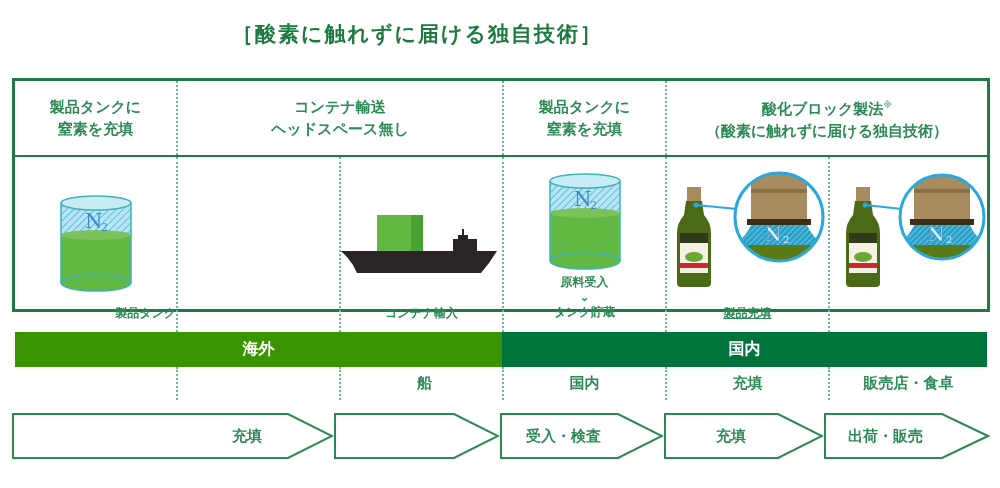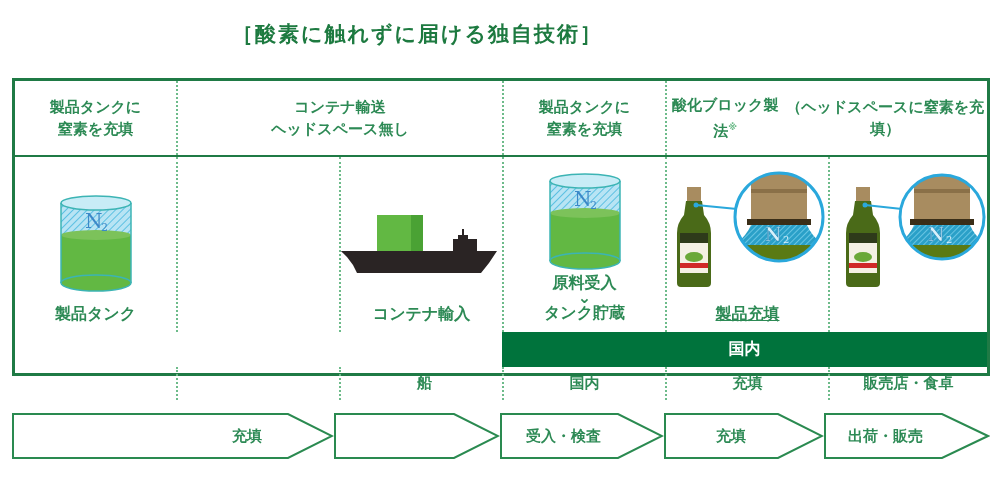--- a/index.html
+++ b/index.html
@@ -1,28 +1,28 @@
 <!DOCTYPE html>
 <html><head>
 <meta charset="utf-8">
 <style>
   * { box-sizing: border-box; margin: 0; padding: 0; }
   html, body { width: 1000px; height: 488px; background: #ffffff; overflow: hidden; }
   body { font-family: "DejaVu Sans", "Liberation Sans", sans-serif; position: relative; color: #2a8a50; }
   .title { position: absolute; left: 0; top: 20px; width: 835px; text-align: center;
            font-size: 21px; font-weight: bold; color: #1d7a40; letter-spacing: 2px; }
-  .frame { position: absolute; left: 12px; top: 78px; width: 978px; height: 298px;
+  .frame { position: absolute; left: 12px; top: 78px; width: 978px; height: 234px;
            border: 3px solid #1f7a45; }
   .hline { position: absolute; left: 0; width: 100%; height: 2px; background: #1f7a45; }
   .vdot { position: absolute; width: 0; border-left: 2px dotted #6dbb8a; }
   .hcell { position: absolute; top: 0; height: 74px; display: flex; align-items: center; justify-content: center;
            text-align: center; font-size: 15px; font-weight: bold; line-height: 22px; color: #2d8a55; white-space: pre-line; }
   .hcell sup { font-size: 9px; vertical-align: super; color: #6dbb8a; }
   .icell { position: absolute; top: 76px; height: 175px; }
-  .ilabel { position: absolute; left: 0; width: 100%; text-align: center; font-size: 16px; font-weight: bold; color: #2d8a55; line-height: 19px; white-space: pre-line; }
+  .ilabel { position: absolute; left: 0; width: 100%; text-align: center; font-size: 12px; font-weight: bold; color: #2d8a55; line-height: 19px; white-space: pre-line; }
   .band { position: absolute; top: 251px; height: 35px; display: flex; align-items: center; justify-content: center;
           color: #ffffff; font-size: 16px; font-weight: bold; }
   .bcell { position: absolute; top: 286px; height: 33px; display: flex; align-items: center; justify-content: center;
            font-size: 15px; font-weight: bold; color: #2d8a55; }
   .arrow { position: absolute; top: 413px; height: 46px; }
   .arrow svg { position: absolute; left: 0; top: 0; }
   .arrow span { position: absolute; top: 0; height: 46px; display: flex; align-items: center; font-size: 15px; font-weight: bold; color: #2d8a55; }
 </style>
 </head>
 <body>
@@ -48,44 +48,44 @@
   <div class="vdot" style="left:487px; top:286px; height:33px;"></div>
   <div class="vdot" style="left:650px; top:286px; height:33px;"></div>
   <div class="vdot" style="left:813px; top:286px; height:33px;"></div>
 
   <div class="hcell" style="left:0; width:161px;">製品タンクに
 窒素を充填</div>
   <div class="hcell" style="left:163px; width:324px;font-family:Liberation Serif, serif;">コンテナ輸送
 ヘッドスペース無し</div>
   <div class="hcell" style="left:489px; width:161px;">製品タンクに
 窒素を充填</div>
-  <div class="hcell" style="left:652px; width:320px; ">
+  <div class="hcell" style="left:652px; width:320px; flex-direction:column;">
     <div><span>酸化ブロック製法</span><sup>※</sup></div>
-    <div>（ヘッドスペースに窒素を充填）</div>
+    <div>（酸素に触れずに届ける独自技術）</div>
   </div>
 
   <div class="icell" style="left:0; width:161px;">
     <svg style="position:absolute; left:44px; top:38px;" width="74" height="98" viewBox="0 0 74 98">
       <defs>
         <pattern id="hatch1" width="5" height="5" patternUnits="userSpaceOnUse" patternTransform="rotate(45)">
           <rect width="5" height="5" fill="#b8e4f4"></rect>
             <line x1="0" y1="0" x2="0" y2="5" stroke="#5cc0e2" stroke-width="2"></line>
         </pattern>
       </defs>
       <rect x="2" y="8" width="70" height="36" fill="url(#hatch1)"></rect>
       <rect x="2" y="40" width="70" height="48" fill="#62b843"></rect>
       <ellipse cx="37" cy="88" rx="35" ry="8" fill="#62b843" stroke="#3cb4b4" stroke-width="1.5"></ellipse>
       <ellipse cx="37" cy="40" rx="35" ry="5" fill="#7cc25a"></ellipse>
       <ellipse cx="37" cy="8" rx="35" ry="7" fill="#c8ecf6" stroke="#3cb4b4" stroke-width="1.5"></ellipse>
       <line x1="2" y1="8" x2="2" y2="88" stroke="#3cb4b4" stroke-width="1.5"></line>
       <line x1="72" y1="8" x2="72" y2="88" stroke="#3cb4b4" stroke-width="1.5"></line>
       <text x="26" y="33" font-family="DejaVu Serif, serif" font-size="20" fill="#3c88c8">N</text>
       <text x="42" y="36" font-family="DejaVu Serif, serif" font-size="11" fill="#3c88c8">2</text>
     </svg>
-    <div class="ilabel" style="top:147px;">製品タンク</div>
+    <div class="ilabel" style="top:147px;text-align:right;">製品タンク</div>
   </div>
 
 
   <div class="icell" style="left:326px; width:161px;">
     <svg style="position:absolute; left:0; top:58px;" width="160" height="62" viewBox="0 0 160 62">
       <rect x="36" y="0" width="44" height="36" fill="#62b843"></rect>
       <rect x="70" y="0" width="12" height="36" fill="#4aa234"></rect>
       <rect x="112" y="24" width="24" height="12" fill="#2a2424"></rect>
       <rect x="121" y="14" width="2" height="12" fill="#2a2424"></rect>
       <rect x="117" y="20" width="10" height="5" fill="#2a2424"></rect>
@@ -182,20 +182,21 @@
         <path d="M68,56 L124,56 Q128,66 140,76 L52,76 Q64,66 68,56 Z" fill="url(#hatch4)"></path>
         <rect x="52" y="76" width="90" height="18" fill="#5a7a14"></rect>
         <text x="82" y="72" font-family="DejaVu Serif, serif" font-size="18" font-weight="bold" fill="#d8f0fa" stroke="#2a88b8" stroke-width="0.6">N</text>
         <text x="100" y="74" font-family="DejaVu Serif, serif" font-size="10" fill="#d8f0fa">2</text>
       </g>
       <circle cx="96" cy="48" r="42" fill="none" stroke="#2aa8dc" stroke-width="3"></circle>
     </svg>
     <div class="ilabel" style="top:147px;"></div>
   </div>
 
+  <div class="band" style="left:0; width:487px; background:#3a9400;">海外</div>
   <div class="band" style="left:487px; width:485px; background:#00733c;">国内</div>
 
   <div class="bcell" style="left:0; width:161px;"></div>
   <div class="bcell" style="left:163px; width:161px;"></div>
   <div class="bcell" style="left:326px; width:161px; justify-content:flex-end; padding-right:70px;">船</div>
   <div class="bcell" style="left:489px; width:161px;">国内</div>
   <div class="bcell" style="left:652px; width:161px;">充填</div>
   <div class="bcell" style="left:815px; width:157px;">販売店・食卓</div>
 </div>
 

